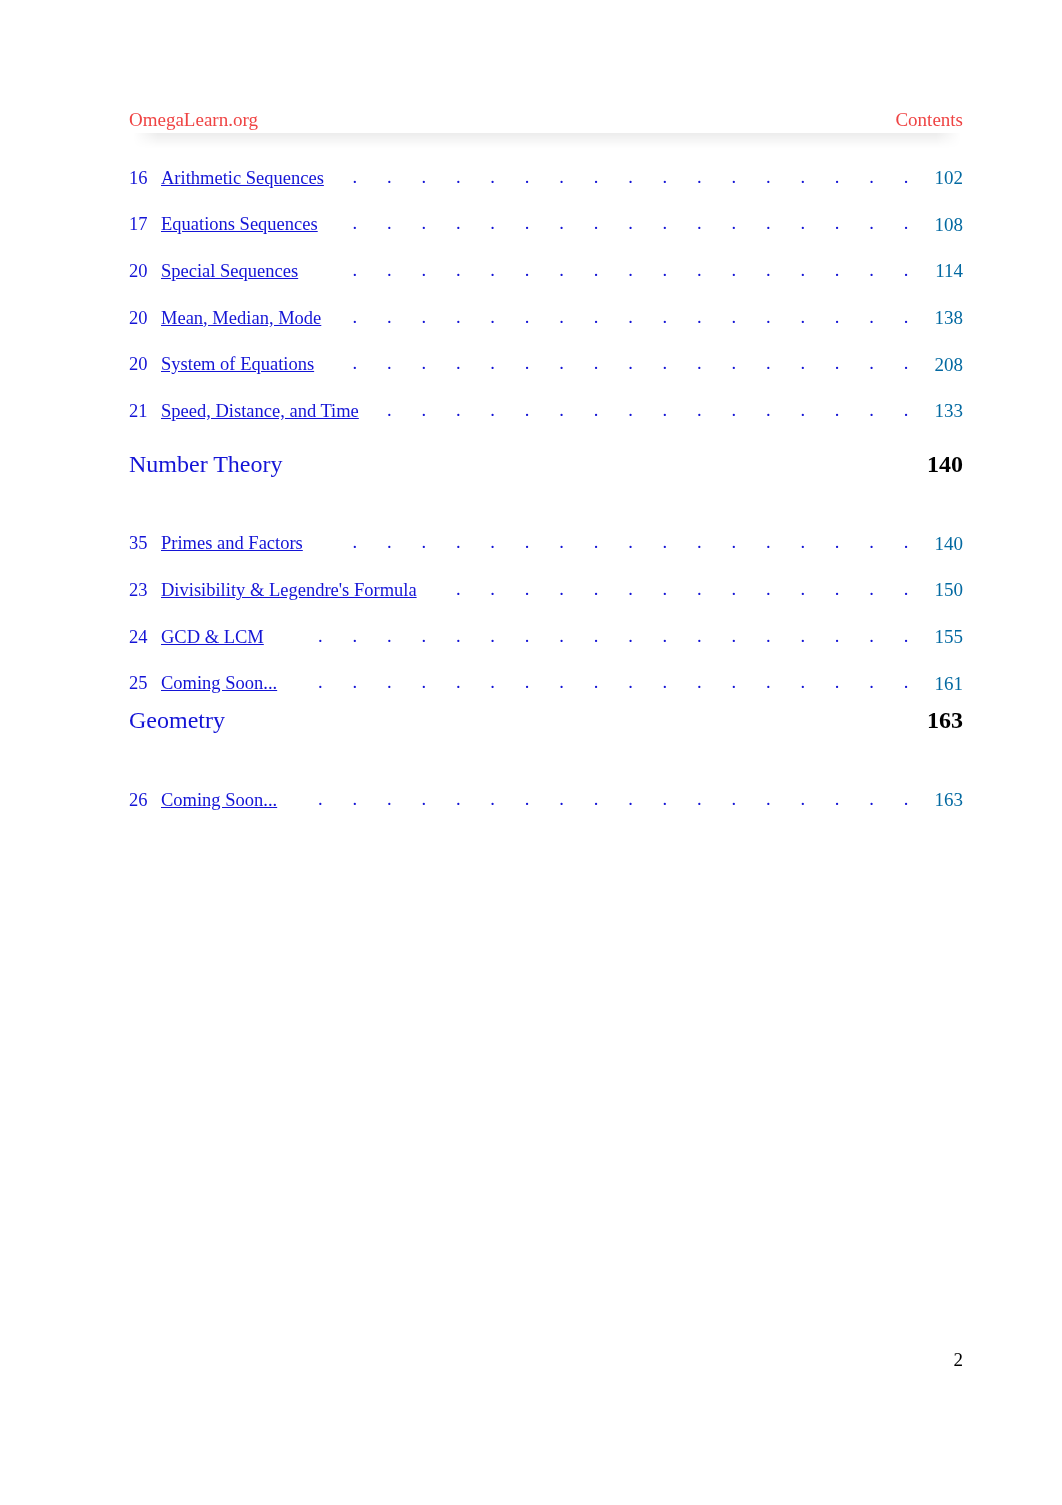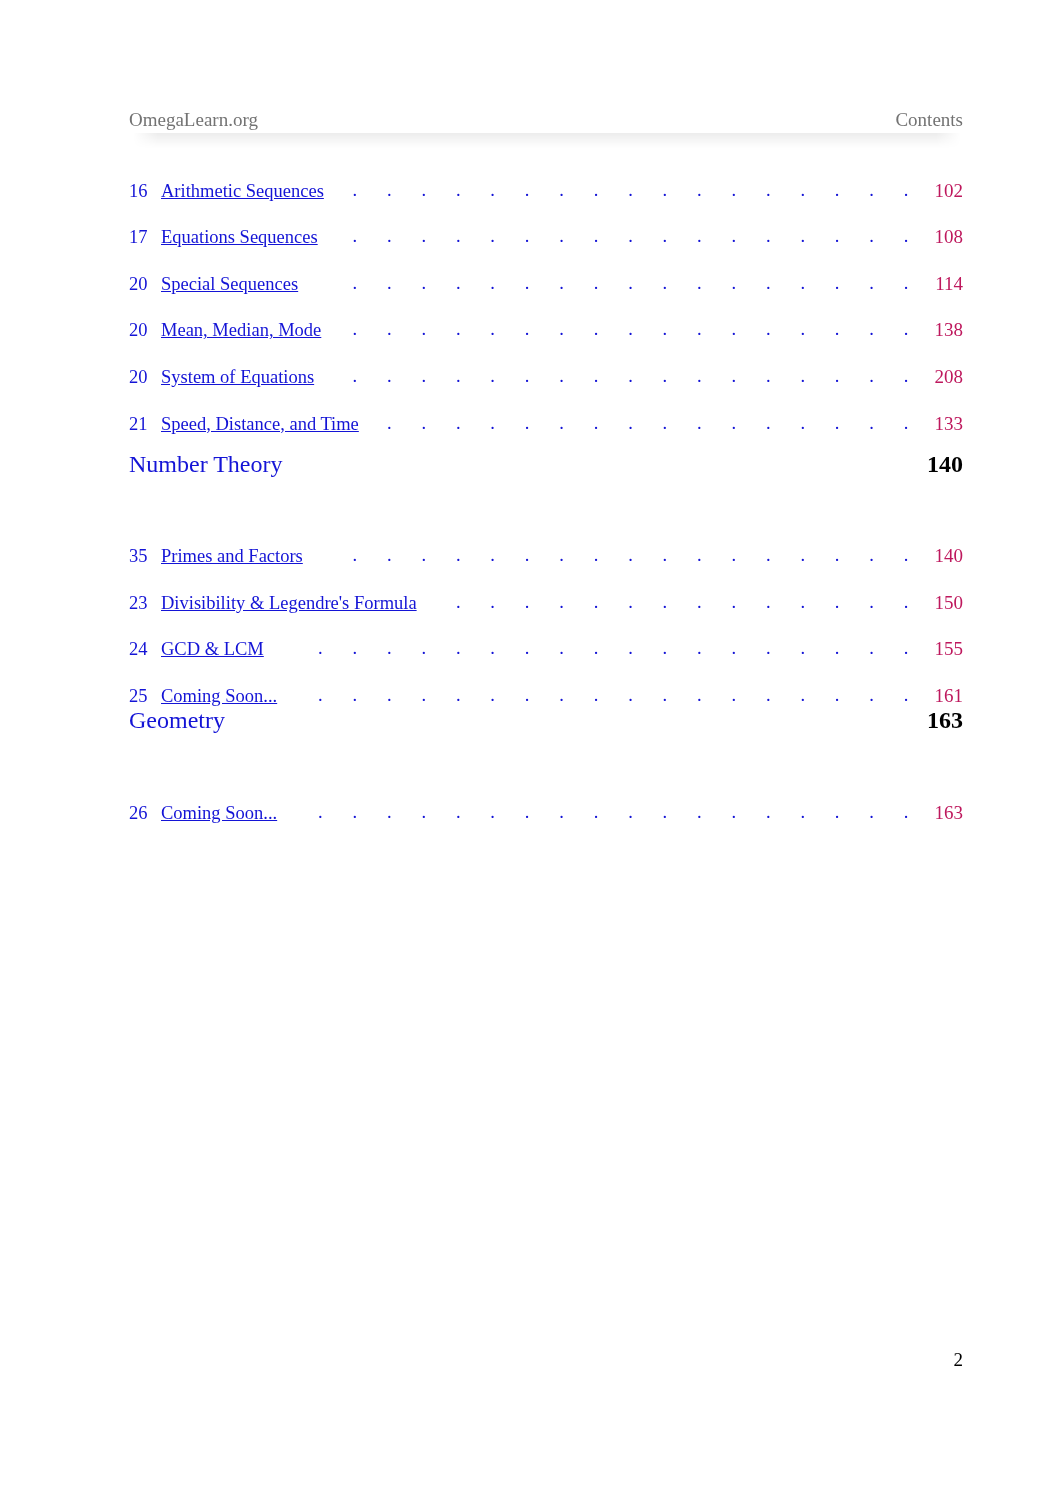--- a/index.html
+++ b/index.html
@@ -27,21 +27,21 @@
     position: absolute;
     left: 129px;
     top: 107px;
     width: 834px;
     height: 28px;
     display: flex;
     align-items: baseline;
     justify-content: space-between;
     font-size: 19px;
     line-height: 26px;
-    color: #737373;
+    color: #ef4444;
   }
   .header-left { white-space: nowrap; }
   .header-right { white-space: nowrap; }
 
   .header-shadow {
     position: absolute;
     left: 133px;
     top: 133px;
     width: 828px;
     height: 16px;
@@ -63,21 +63,21 @@
   .toc {
     position: absolute;
     left: 129px;
     top: 155px;
     width: 834px;
   }
 
   .toc-row {
     position: relative;
     display: flex;
-    align-items: flex-end;
+    align-items: center;
     width: 100%;
   }
 
   
   .row-chapter {
     height: 46.6px;
     font-size: 18.5px;
     color: #1414d6;
   }
   .row-chapter .num {
@@ -99,21 +99,21 @@
     color: #1414d6;
     letter-spacing: 12.6px;
     font-size: 18.5px;
     position: relative;
     top: -1px;
     direction: rtl;
     text-align: left;
   }
   .row-chapter .pageno {
     flex: 0 0 auto;
-    color: #be185d;
+    color: #0369a1;
     font-size: 19px;
     text-align: right;
     min-width: 36px;
     white-space: nowrap;
   }
 
   
   .row-part {
     height: 70px;
     align-items: baseline;

